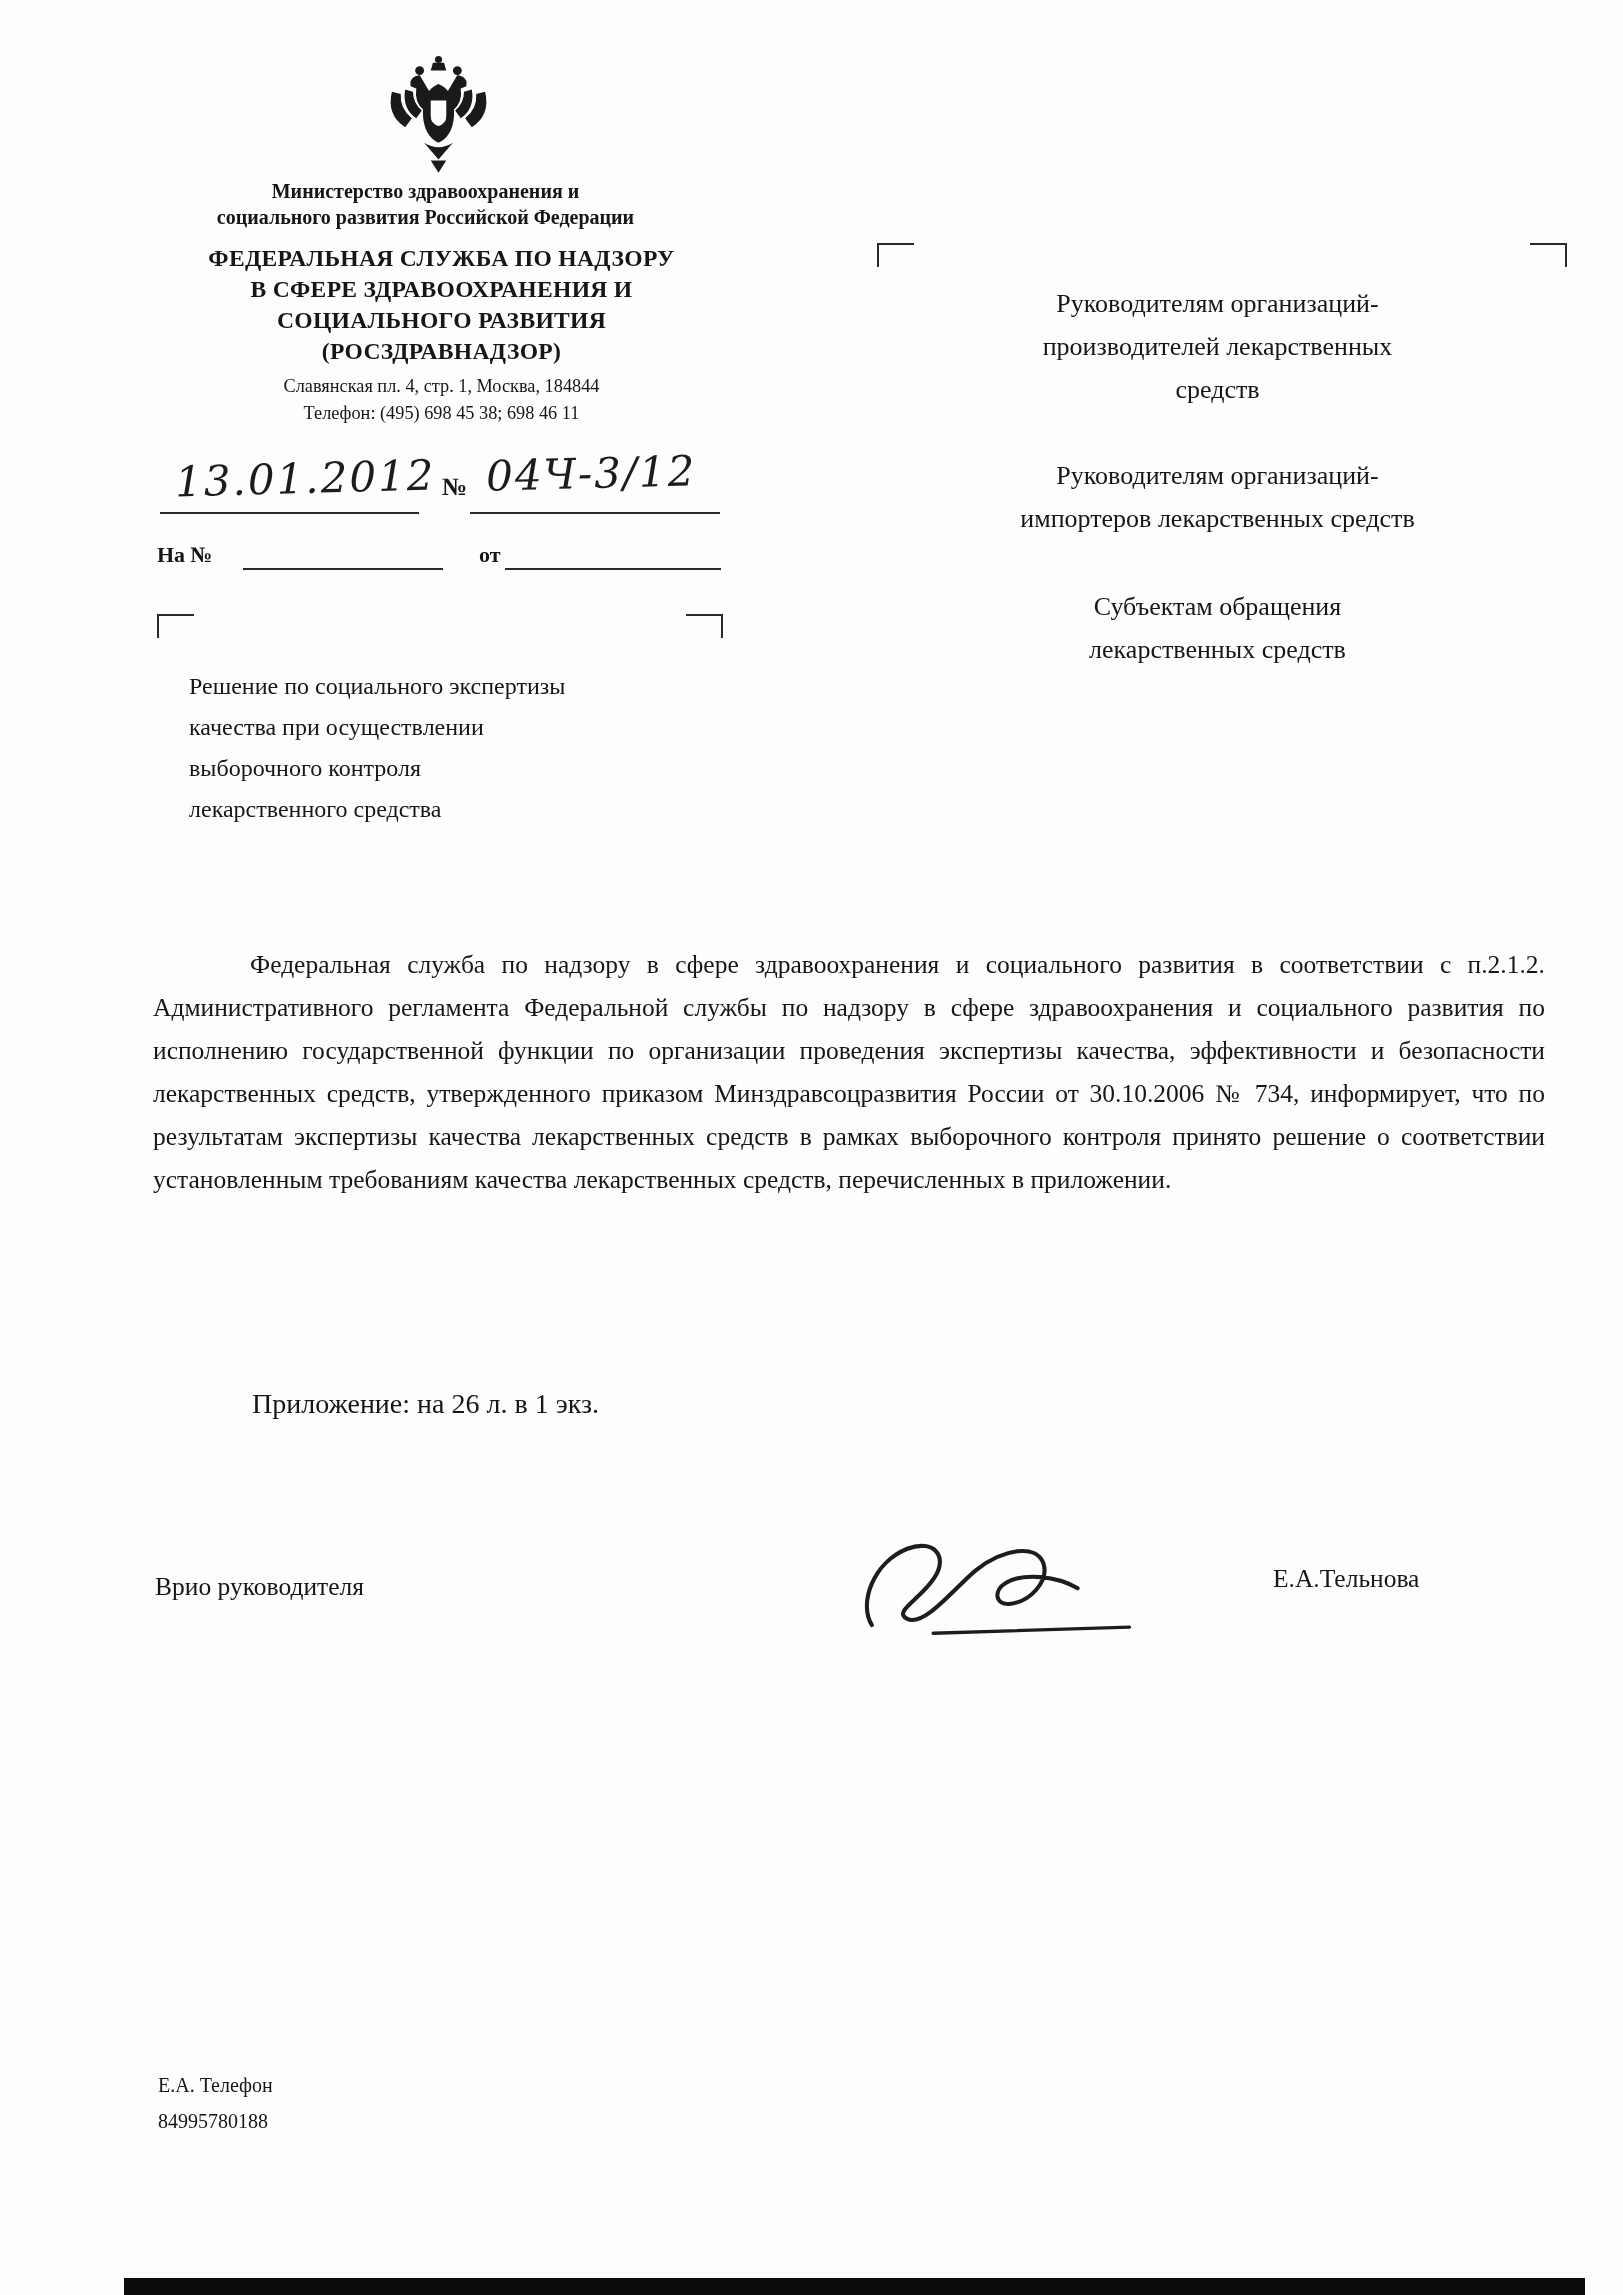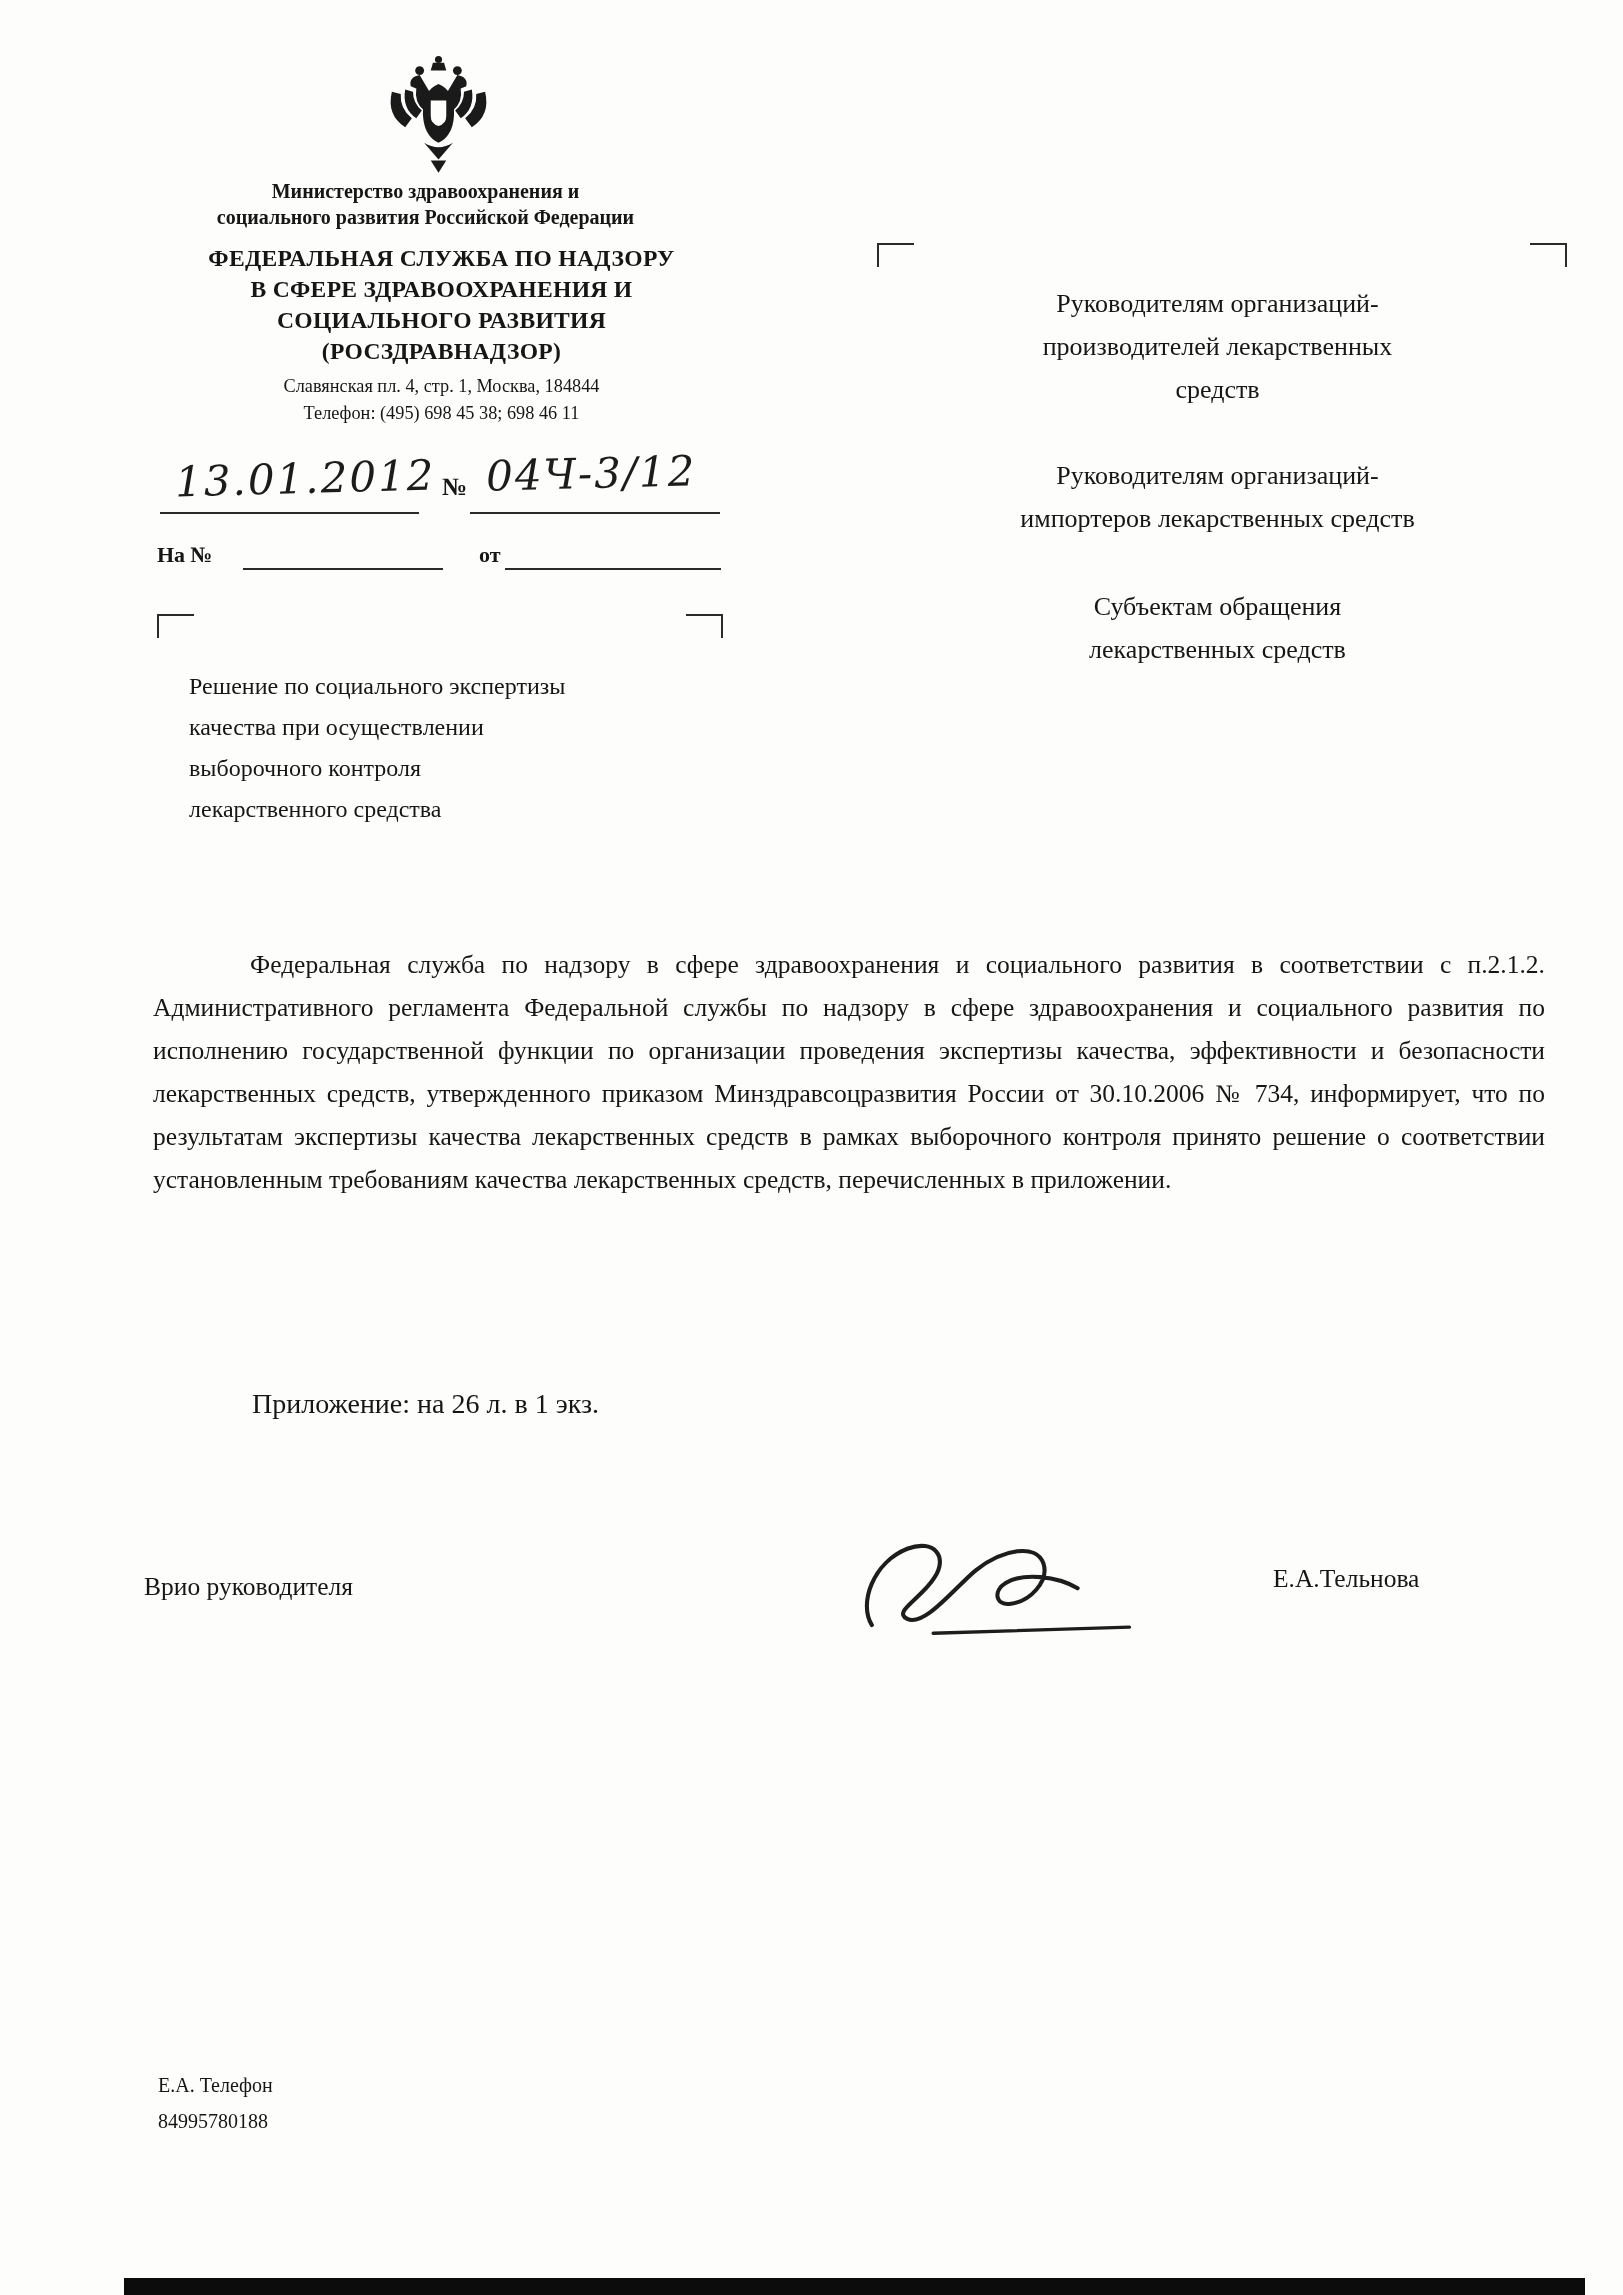--- a/index.html
+++ b/index.html
@@ -80,21 +80,21 @@
 
   .body-text {
     left: 153px; top: 943px; width: 1392px;
     font-size: 25.5px; line-height: 43px;
     text-align: justify;
     text-indent: 97px;
   }
 
   .attachment { left: 252px; top: 1388px; font-size: 28px; }
 
-  .sig-position { left: 144px;  top: 1572px; font-size: 25.5px; text-align: center; }
+  .sig-position { left: 155px;  top: 1572px; font-size: 25.5px; text-align: center; }
   .sig-name     { left: 1273px; top: 1564px; font-size: 25.5px; }
   .signature    { left: 831px; top: 1519px; width: 327px; height: 144px; }
 
   .footer-name  { left: 158px; top: 2074px; font-size: 20px; }
   .footer-phone { left: 158px; top: 2110px; font-size: 20px; }
 
   .scan-bar { left: 124px; top: 2278px; width: 1461px; height: 17.7px; background: #0c0c0c; }
 </style>
 </head>
 <body>

